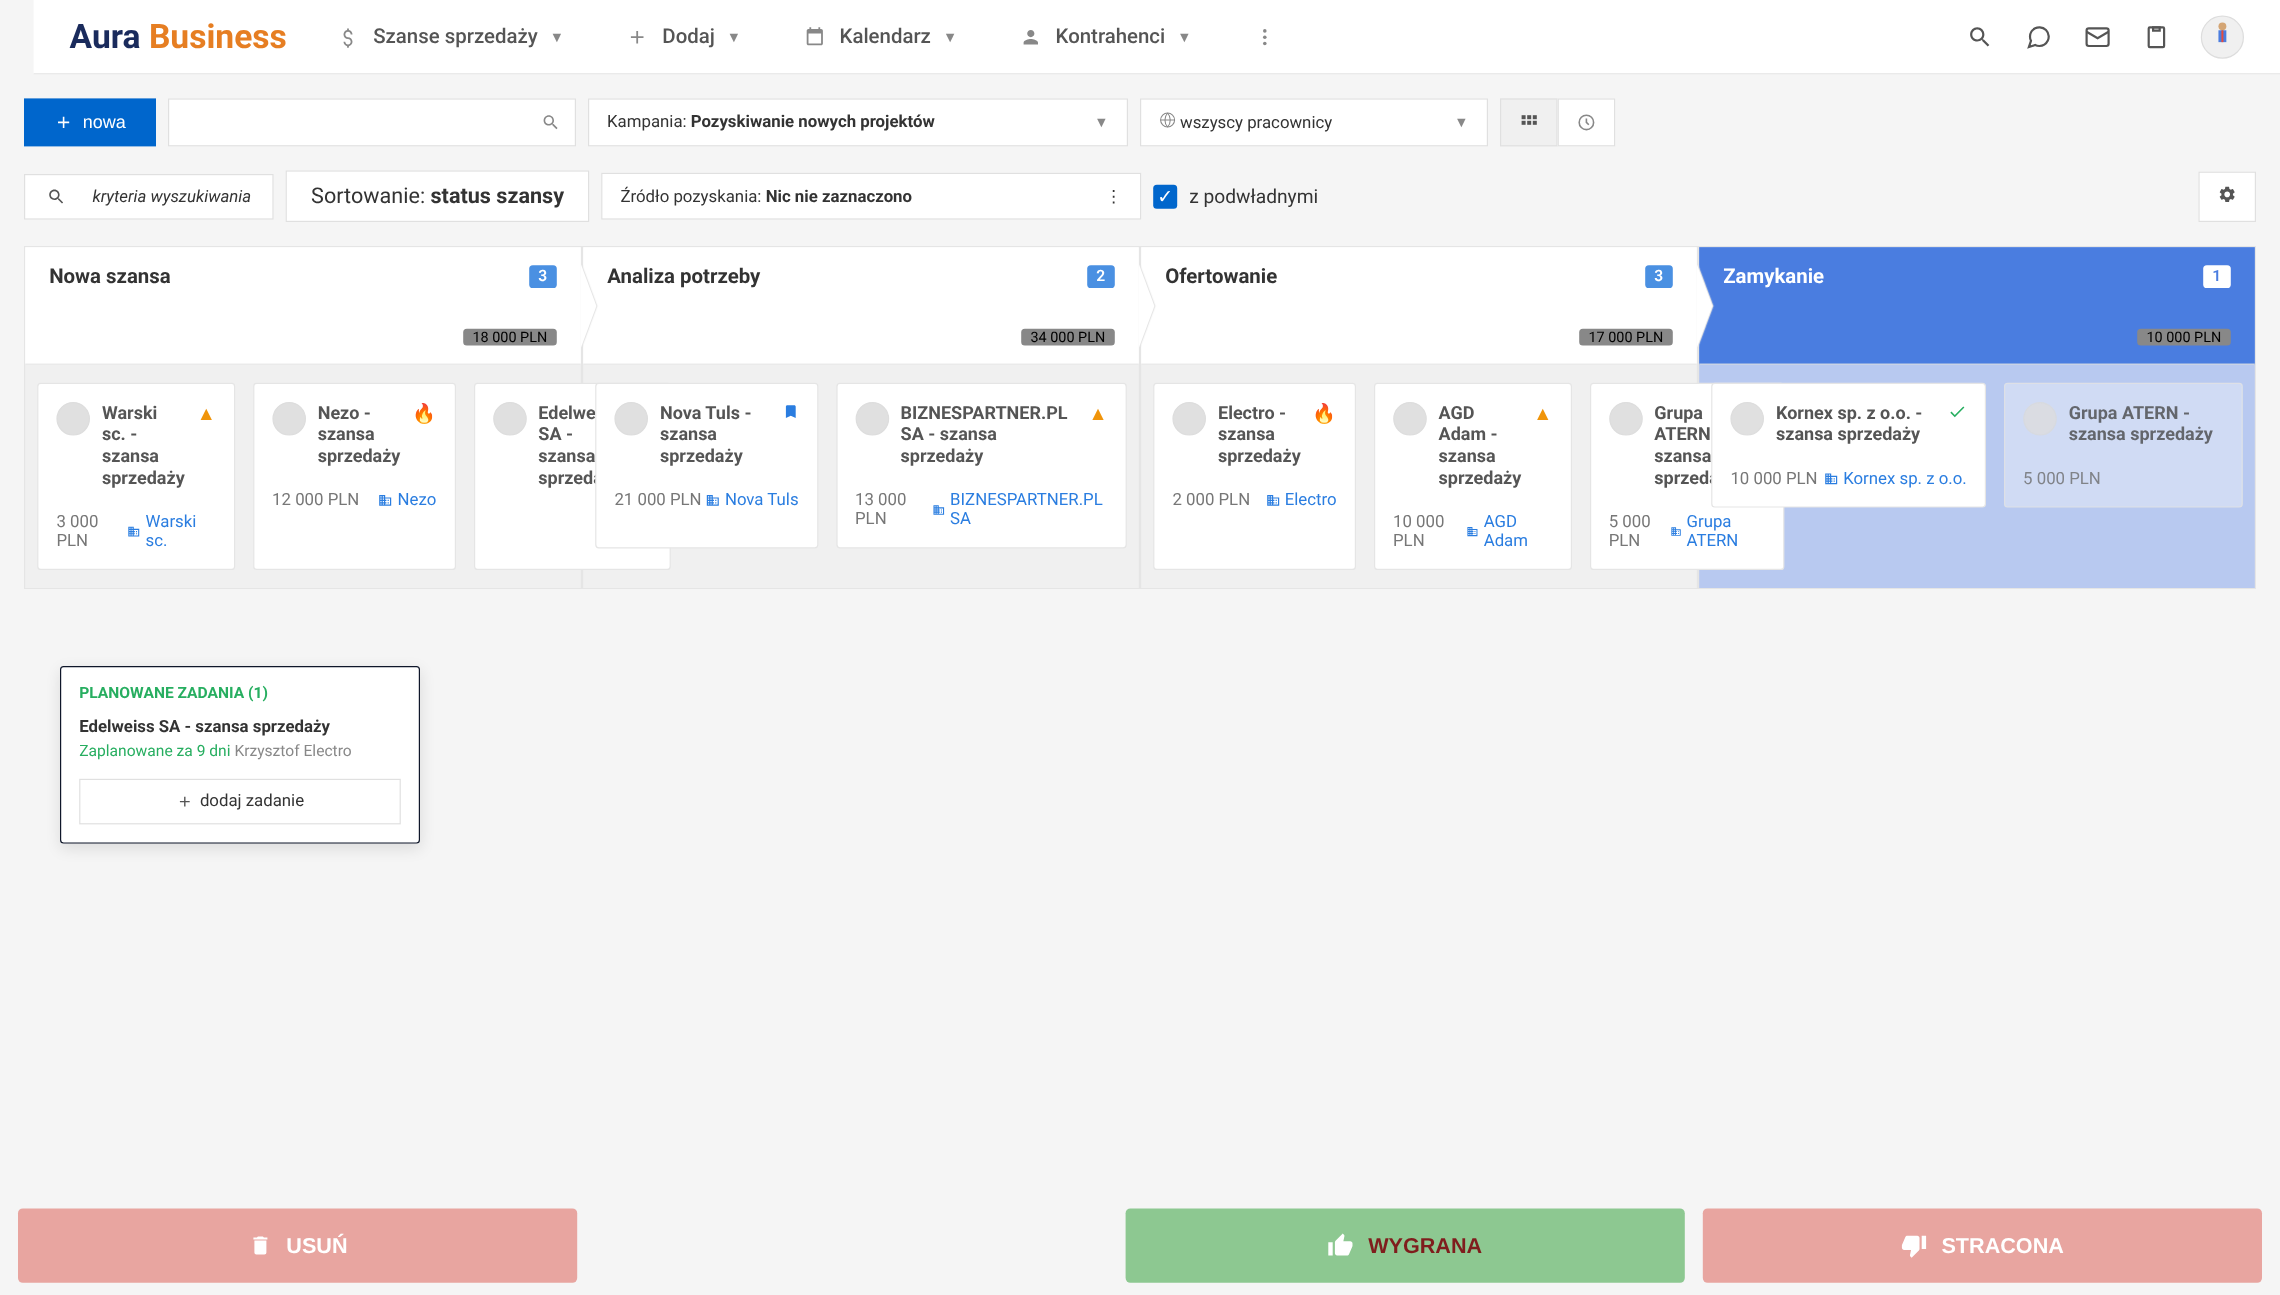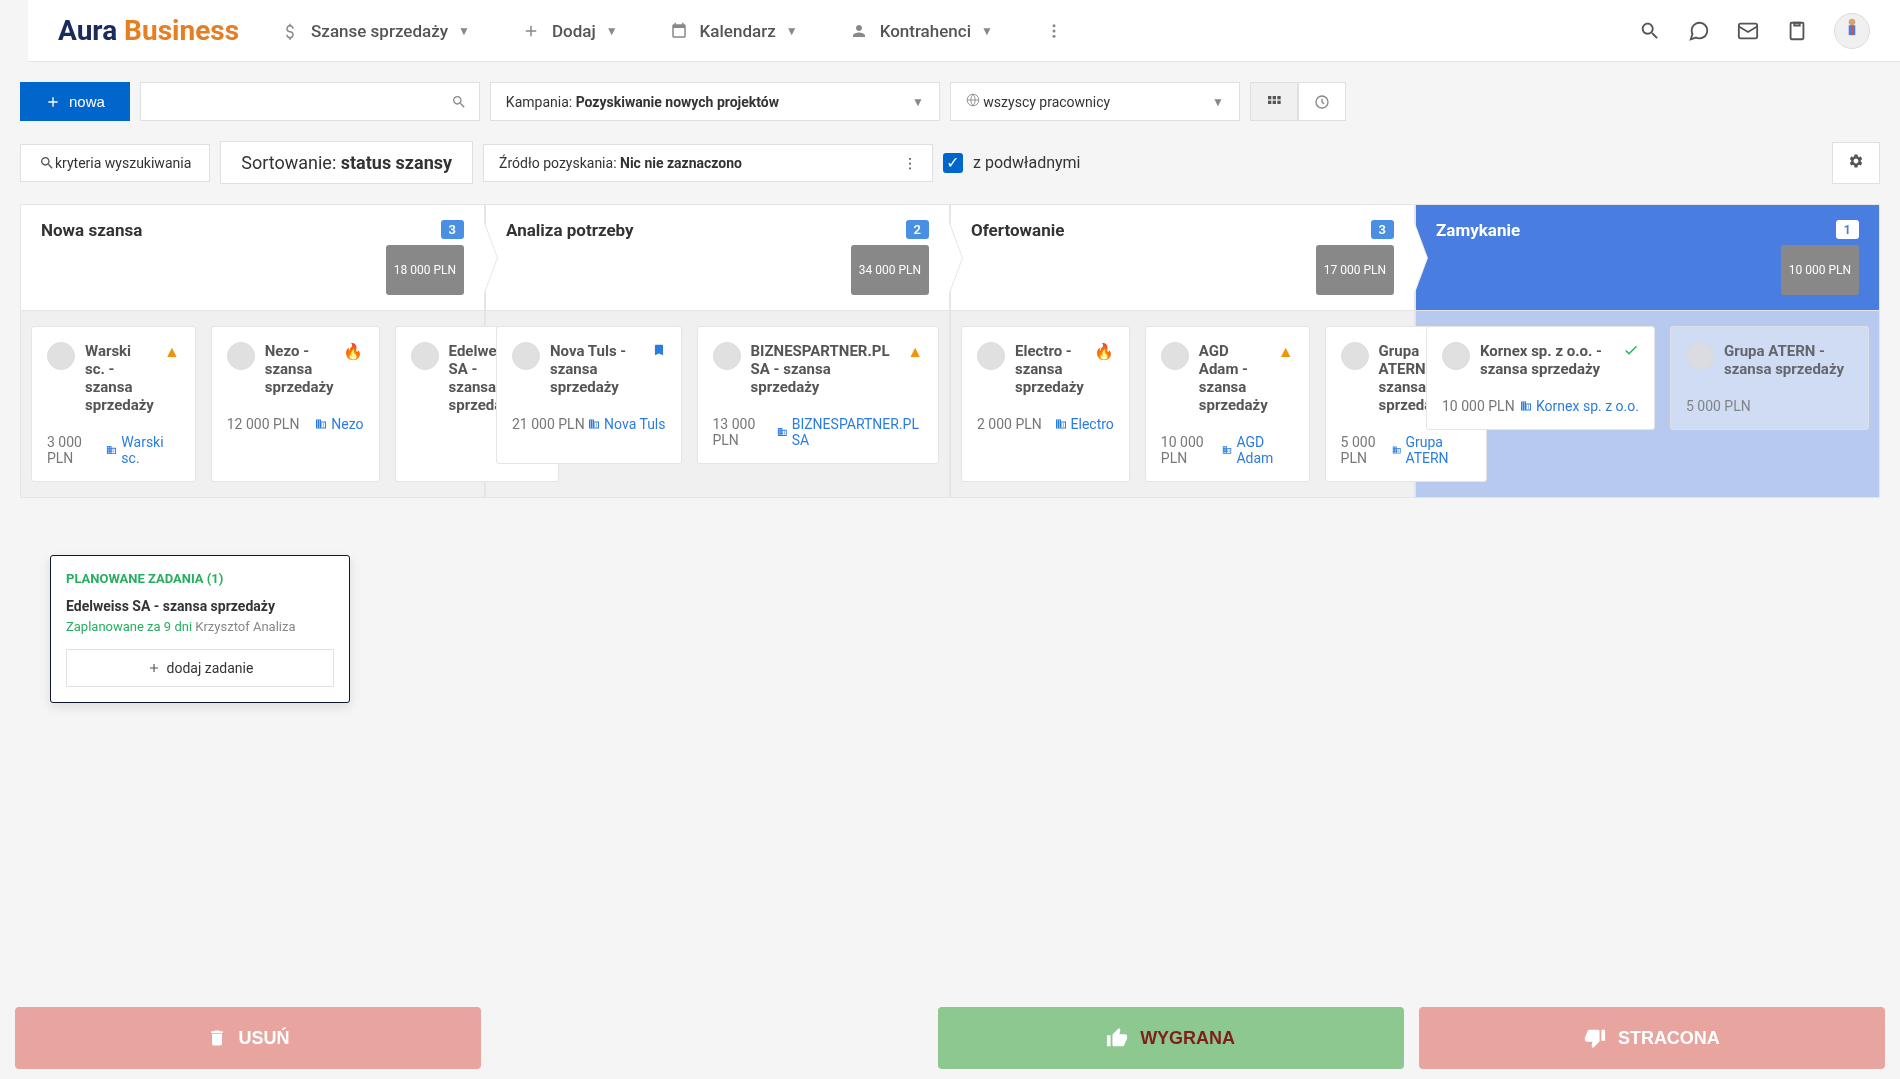--- a/index.html
+++ b/index.html
@@ -24,36 +24,36 @@
 .search-box { flex: 1; min-width: 200px; max-width: 340px; background: #fff; border: 1px solid #e0e0e0; padding: 10px 12px; display: flex; align-items: center; gap: 8px; }
 .search-box input { border: none; outline: none; flex: 1; font-size: 14px; }
 .dropdown-box { background: #fff; border: 1px solid #e0e0e0; padding: 10px 15px; display: flex; align-items: center; justify-content: space-between; font-size: 14px; cursor: pointer; }
 .dropdown-box.wide { min-width: 450px; }
 .dropdown-box.med { min-width: 290px; }
 .view-btns { display: flex; }
 .view-btn { background: #fff; border: 1px solid #e0e0e0; padding: 10px 15px; cursor: pointer; display: flex; align-items: center; justify-content: center; }
 .view-btn.active { background: #f0f0f0; }
 
 .toolbar2 { padding: 0 20px 20px; display: flex; gap: 10px; align-items: center; }
-.filter-box { background: #fff; border: 1px solid #e0e0e0; padding: 10px 18px; display: flex; align-items: flex-start; gap: 0; font-size: 14px; cursor: pointer; }
+.filter-box { background: #fff; border: 1px solid #e0e0e0; padding: 10px 18px; display: flex; align-items: flex-start; gap: 22px; font-size: 14px; cursor: pointer; font-style: italic; }
 .sort-box { background: #fff; border: 1px solid #e0e0e0; padding: 10px 20px; font-size: 18px; }
 .checkbox-row { display: flex; align-items: center; gap: 10px; }
 .checkbox { width: 20px; height: 20px; background: #0066cc; border-radius: 3px; display: flex; align-items: center; justify-content: center; color: #fff; }
 .settings-btn { margin-left: auto; background: #fff; border: 1px solid #e0e0e0; padding: 10px 15px; cursor: pointer; }
 
 
 .kanban { display: flex; gap: 0; padding: 0 20px; overflow-x: auto; }
 .column { flex: 1; min-width: 340px; background: #f0f0f0; border: 1px solid #e5e5e5; }
 .col-header { padding: 15px 20px; display: flex; justify-content: space-between; align-items: flex-start; flex-wrap: wrap; background: #fff; position: relative; border-bottom: 1px solid #e5e5e5; }
 .col-header::after { content: ''; position: absolute; right: -13px; top: 50%; transform: translateY(-50%); width: 0; height: 0; border-top: 35px solid transparent; border-bottom: 35px solid transparent; border-left: 13px solid #fff; z-index: 2; filter: drop-shadow(1px 0 0 #e5e5e5); }
 .column:last-child .col-header::after { display: none; }
 .col-title { font-size: 17px; font-weight: 700; }
 .col-badges { display: flex; flex-direction: column; align-items: flex-end; gap: 6px; }
 .badge-count { background: #4a90e2; color: #fff; padding: 2px 8px; border-radius: 3px; font-size: 13px; font-weight: 600; }
-.badge-amount { background: #888; color: #ffffff; padding: 18px 8px; border-radius: 3px; font-size: 12px; }
+.badge-amount { background: #888; color: #000000; padding: 0 8px; border-radius: 3px; font-size: 12px; margin-top: 28px; }
 .column.active .col-header { background: #4a7de0; color: #fff; }
 .column.active .col-header::after { border-left-color: #4a7de0; }
 .column.active .badge-count { background: #fff; color: #4a7de0; }
 .column.active { background: #b8c9f0; }
 .column.active .card { background: #d5dff5; opacity: 0.85; }
 .column.active .card:first-child { background: #fff; opacity: 1; }
 
 .cards { padding: 15px 10px; display: flex; flex-direction: row; gap: 15px; }
 .card { background: #fff; border: 1px solid #e5e5e5; border-radius: 3px; padding: 15px; position: relative; }
 .card-top { display: flex; align-items: flex-start; gap: 10px; }
@@ -419,21 +419,21 @@
     </div>
       </div>
   </div>
   </div>
 
 <div class="popup">
   <div class="popup-header">PLANOWANE ZADANIA (1)</div>
   <div class="popup-title">Edelweiss SA - szansa sprzedaży</div>
   <div class="popup-meta">
     <span class="planned">Zaplanowane za 9 dni</span>
-    <span>Krzysztof Analiza</span>
+    <span>Krzysztof Electro</span>
   </div>
   <div class="popup-add">
     <svg width="14" height="14" viewBox="0 0 24 24" fill="#555">
         <path d="M19 13h-6v6h-2v-6H5v-2h6V5h2v6h6v2z"></path>
       </svg>
     <span>dodaj zadanie</span>
   </div>
 </div>
 
 <div class="bottom-bar">

